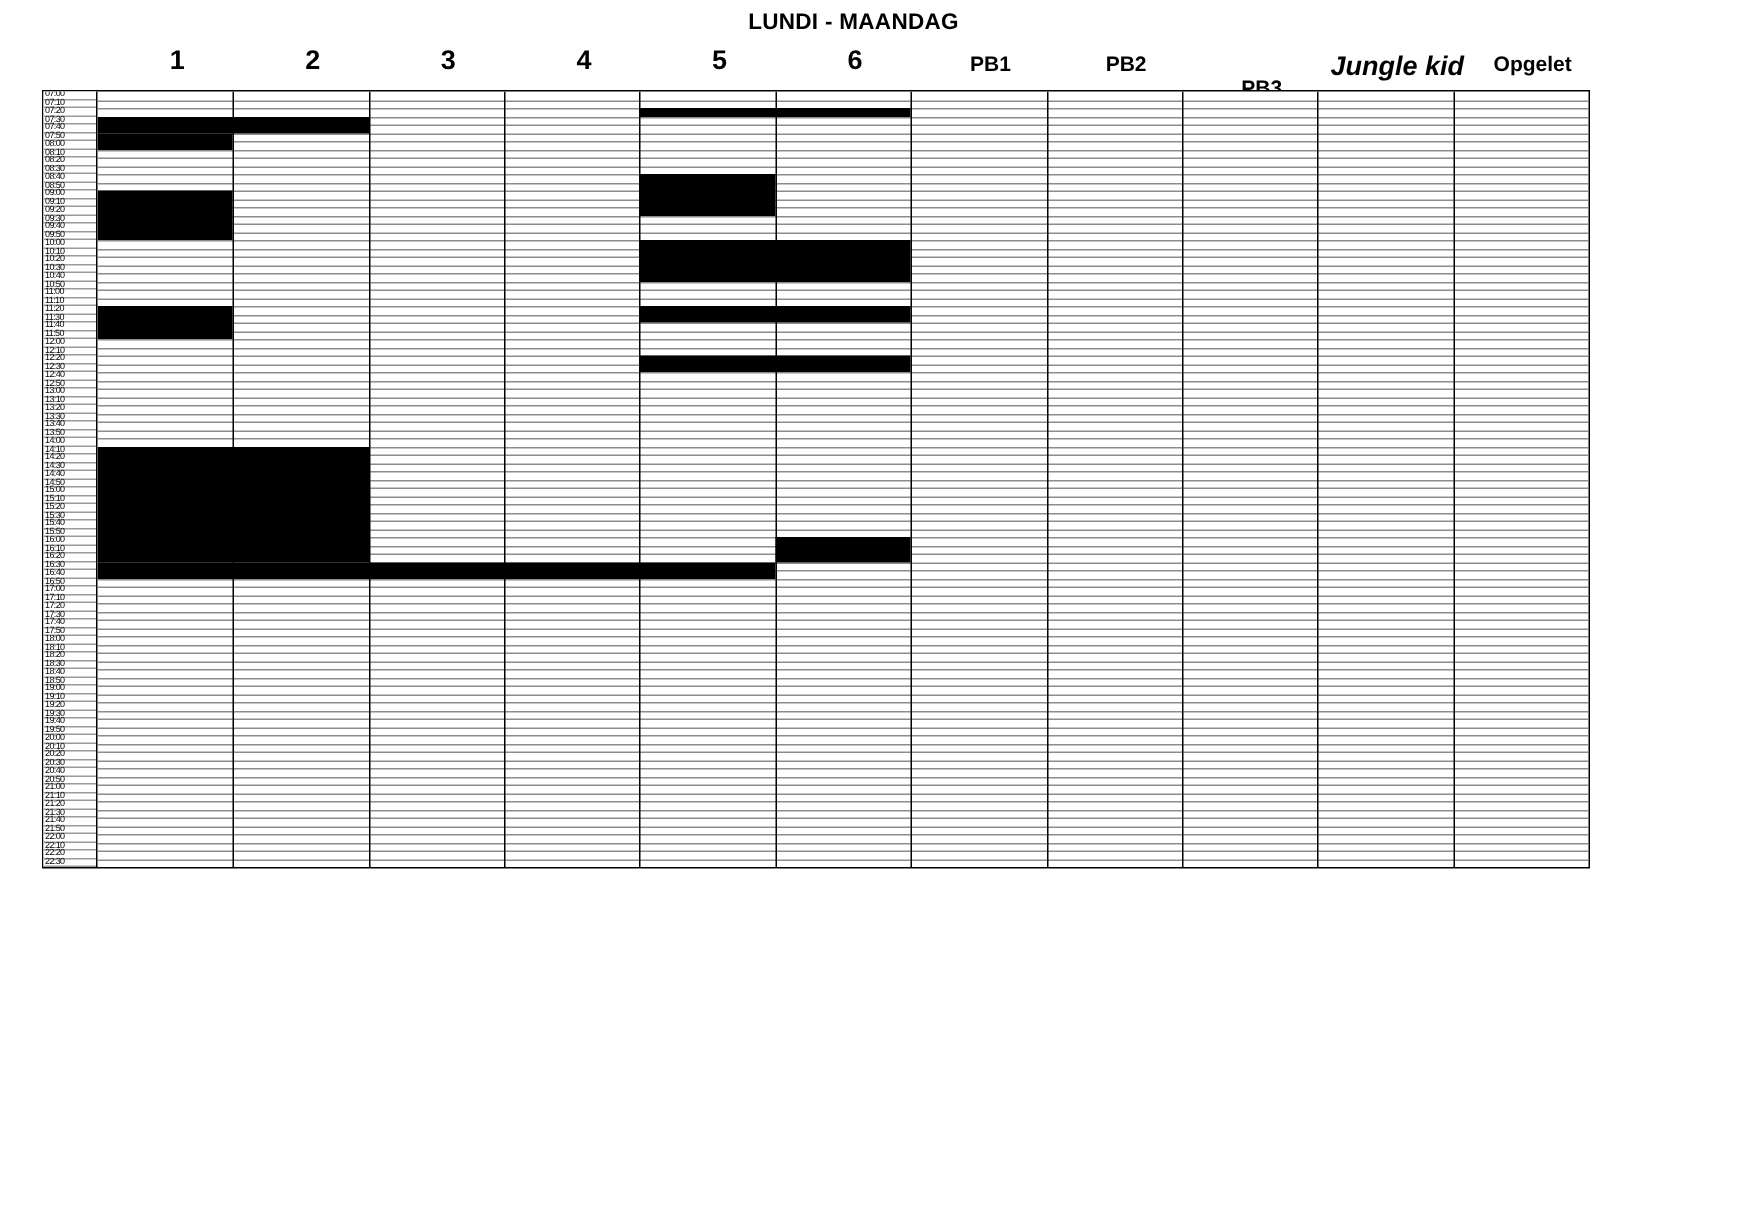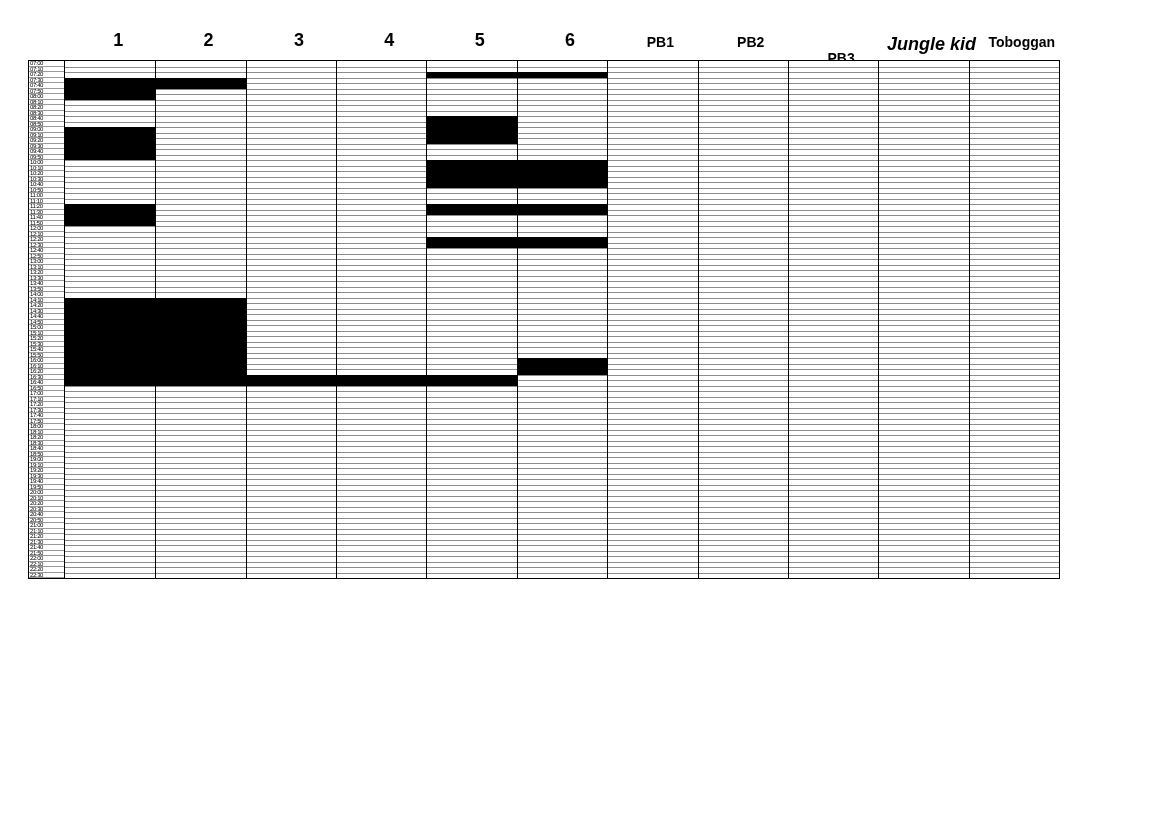--- a/index.html
+++ b/index.html
@@ -135,33 +135,36 @@
     color: #ff0000;
     font-size: 13.5px;
     font-family: "Liberation Sans", sans-serif;
   }
 </style>
 </head>
 <body>
 
 <div id="page">
 
+  <div id="title">
+    <span class="inner">LUNDI - MAANDAG</span>
+  </div>
 
   <div id="col-headers">
       <div class="col-head" style="left: 8px; width: 90.3636px; font-size: 18px; top: 0px;">1</div>
       <div class="col-head" style="left: 98.3636px; width: 90.3636px; font-size: 18px; top: 0px;">2</div>
       <div class="col-head" style="left: 188.727px; width: 90.3636px; font-size: 18px; top: 0px;">3</div>
       <div class="col-head" style="left: 279.091px; width: 90.3636px; font-size: 18px; top: 0px;">4</div>
       <div class="col-head" style="left: 369.455px; width: 90.3636px; font-size: 18px; top: 0px;">5</div>
       <div class="col-head" style="left: 459.818px; width: 90.3636px; font-size: 18px; top: 0px;">6</div>
       <div class="col-head" style="left: 550.182px; width: 90.3636px; font-size: 14px; top: 4px;">PB1</div>
       <div class="col-head" style="left: 640.545px; width: 90.3636px; font-size: 14px; top: 4px;">PB2</div>
       <div class="col-head" style="left: 730.909px; width: 90.3636px; font-size: 14px; top: 20px;">PB3</div>
       <div class="col-head" style="left: 821.273px; width: 90.3636px; font-size: 18px; top: 4px; font-style: italic;">Jungle kid</div>
-      <div class="col-head" style="left: 911.636px; width: 90.3636px; font-size: 14px; top: 4px;">Toboggan</div>
+      <div class="col-head" style="left: 911.636px; width: 90.3636px; font-size: 14px; top: 4px;">Opgelet</div>
     </div>
 
   <div id="grid">
     <div id="time-gutter">
         <div class="time-lbl" style="top: 0px; height: 5.5px; line-height: 5.5px;">07:00</div>
         <div class="time-lbl" style="top: 5.5px; height: 5.5px; line-height: 5.5px;">07:10</div>
         <div class="time-lbl" style="top: 11px; height: 5.5px; line-height: 5.5px;">07:20</div>
         <div class="time-lbl" style="top: 16.5px; height: 5.5px; line-height: 5.5px;">07:30</div>
         <div class="time-lbl" style="top: 22px; height: 5.5px; line-height: 5.5px;">07:40</div>
         <div class="time-lbl" style="top: 27.5px; height: 5.5px; line-height: 5.5px;">07:50</div>

